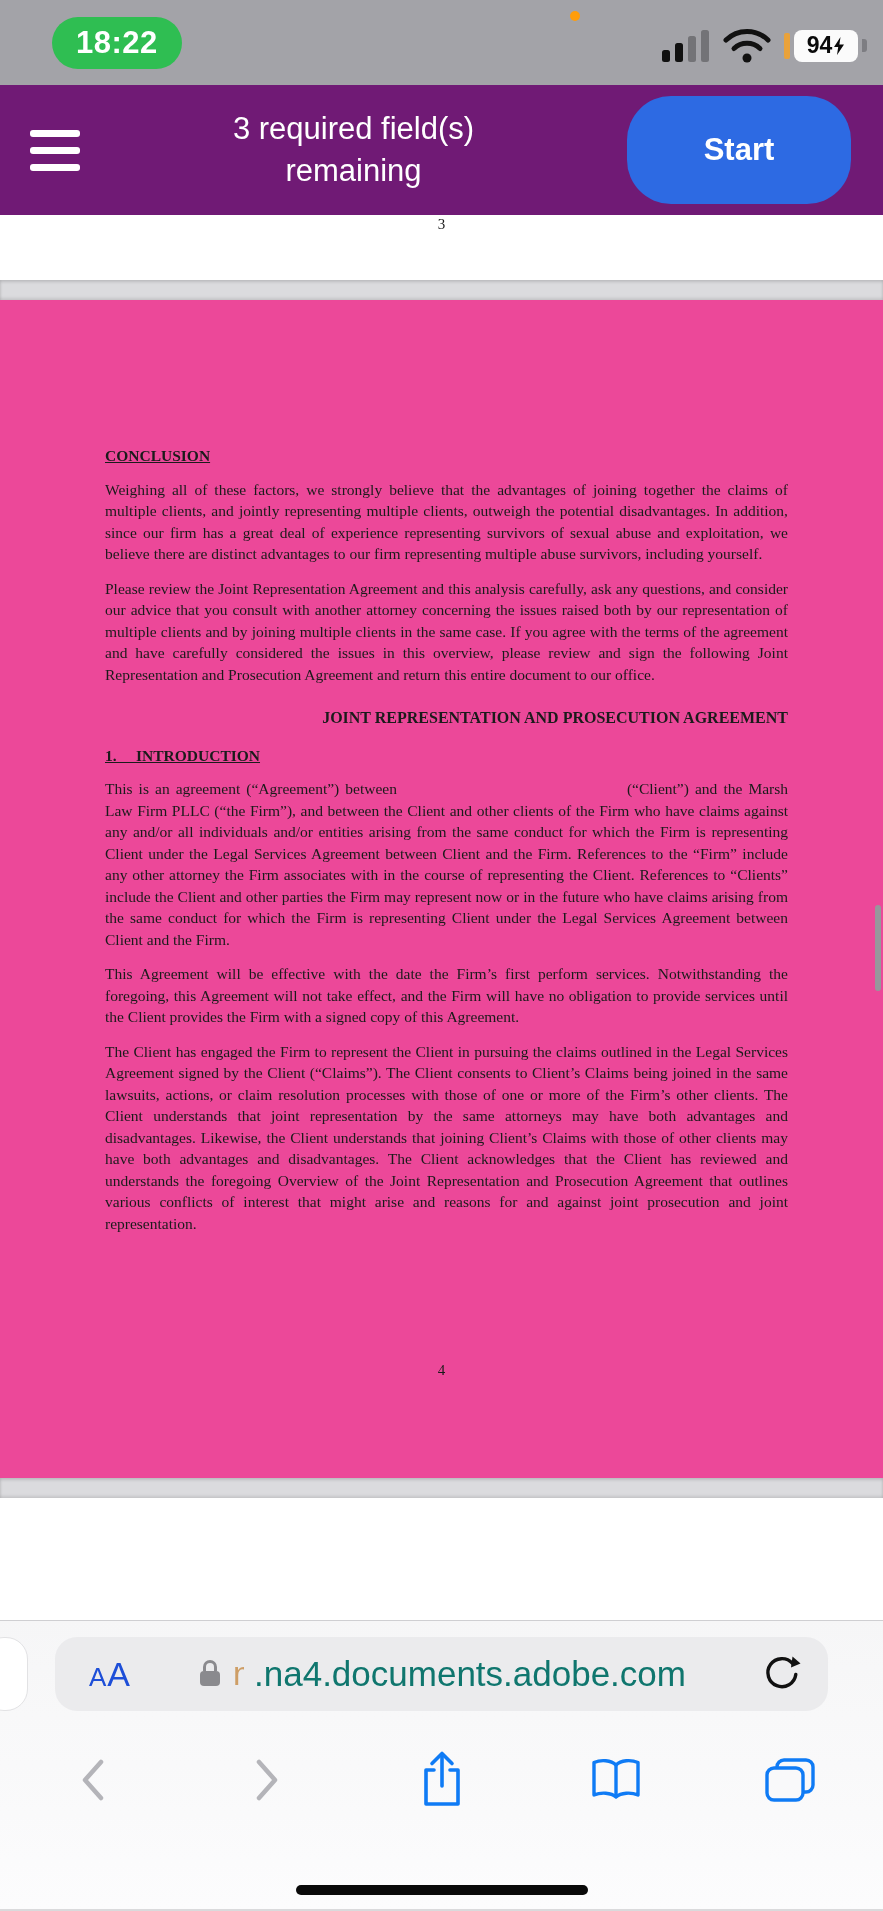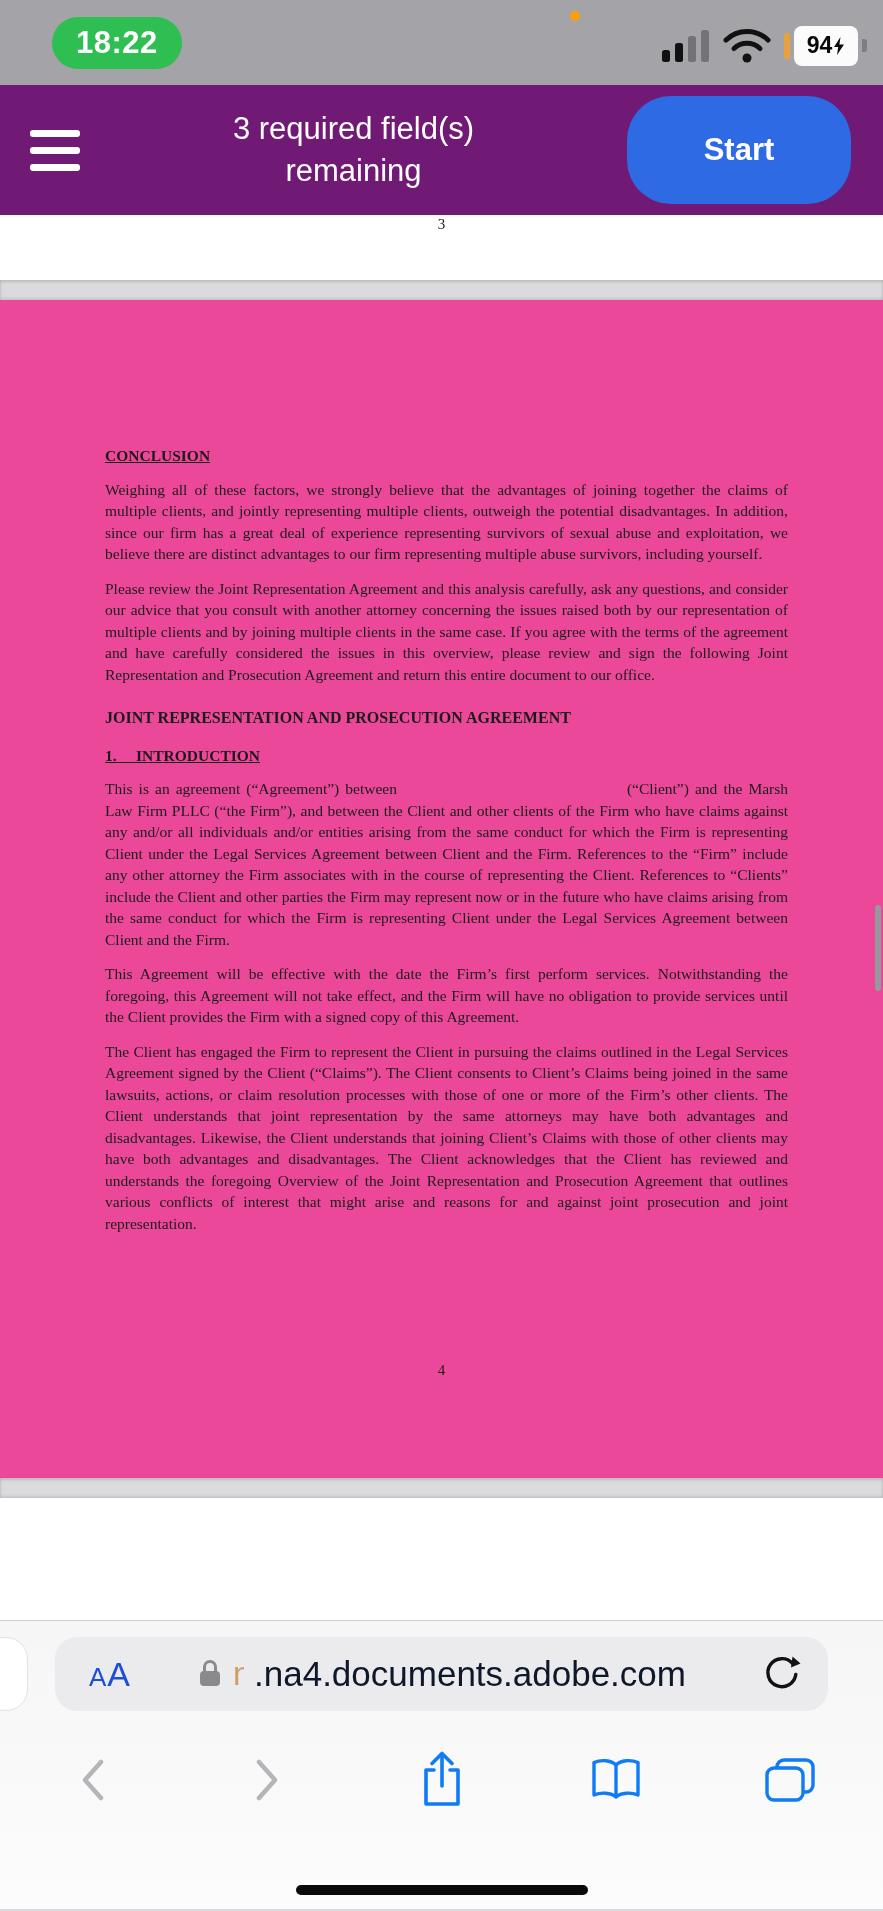--- a/index.html
+++ b/index.html
@@ -7,57 +7,57 @@
   body { font-family:"Liberation Sans", sans-serif; background:#DADADC; overflow:hidden; }
   .screen { position:relative; width:883px; height:1911px; overflow:hidden; background:#DADADC; }
 
   
   .status-bar { position:relative; height:85px; background:#A3A3A8; display:flex; align-items:center; justify-content:space-between; padding:0 16px 0 52px; }
   .time-pill { background:#2FBE52; color:#fff; font-weight:bold; font-size:31px; padding:8px 24px; border-radius:28px; letter-spacing:.5px; }
   .status-right { display:flex; align-items:center; gap:12px; margin-top:6px; }
   .mic-dot { position:absolute; top:11px; right:303px; width:10px; height:10px; border-radius:50%; background:#FF9D0A; }
   .battery { display:flex; align-items:center; gap:4px; }
   .charge-bar { width:6px; height:26px; background:#E9A23B; border-radius:2px; }
-  .battery-body { width:64px; height:40px; background:#FBFBFB; border-radius:8px; display:flex; align-items:center; justify-content:center; gap:1px; color:#0a0a0a; font-weight:bold; font-size:23px; }
+  .battery-body { width:64px; height:32px; background:#FBFBFB; border-radius:8px; display:flex; align-items:center; justify-content:center; gap:1px; color:#0a0a0a; font-weight:bold; font-size:23px; }
   .battery-nub { width:5px; height:13px; background:#7d7d82; border-radius:0 3px 3px 0; }
 
   
   .app-header { height:130px; background:#701a75; display:flex; align-items:center; justify-content:space-between; padding:0 32px 0 30px; }
   .menu-btn { width:50px; display:flex; flex-direction:column; gap:10px; cursor:pointer; }
   .menu-btn span { display:block; height:7px; background:#fff; border-radius:3px; }
   .header-msg { color:#fff; font-size:31px; line-height:42px; text-align:center; font-weight:400; }
   .start-btn { background:#2D6AE3; color:#fff; border:none; border-radius:44px; width:224px; height:108px; font-size:31px; font-weight:600; font-family:"Liberation Sans",sans-serif; cursor:pointer; }
 
   
   .page-strip-prev { height:65px; background:#fff; text-align:center; }
   .page-strip-prev .pnum { font-family:"Liberation Serif",serif; font-size:15px; color:#1b1b1b; line-height:18px; }
   .page-sep { height:20px; background:#DBDBDE; box-shadow: inset 0 2px 3px rgba(0,0,0,.14), inset 0 -2px 3px rgba(0,0,0,.10); }
   .doc-page { position:relative; height:1178px; background:#ec4899; padding:145px 95px 0 105px; }
   .doc { font-family:"Liberation Serif",serif; font-size:15.5px; line-height:21.5px; color:#1b1b1b; text-align:justify; }
   .doc .heading { font-weight:bold; text-align:left; margin-bottom:12px; }
   .doc .heading span { text-decoration:underline; }
   .doc p { margin-bottom:13px; }
-  .doc .title { text-align:left; font-weight:bold; margin:22px 0 16px; font-size:16px; }
+  .doc .title { text-align:right; font-weight:bold; margin:22px 0 16px; font-size:16px; }
   .doc .section-heading { text-align:left; font-weight:bold; margin:2px 0 12px; white-space:pre; }
   .doc .section-heading span { text-decoration:underline; }
   .blank-field { display:inline-block; width:230px; }
   .page-number { position:absolute; top:1062px; left:0; right:0; text-align:center; font-family:"Liberation Serif",serif; font-size:15px; color:#1b1b1b; }
   .page-strip-next { height:122px; background:#fff; }
   .scrollbar-thumb { position:absolute; right:2px; top:905px; width:6px; height:86px; background:#97979C; border-radius:3px; }
 
   
   .browser-chrome { position:relative; height:289px; background:linear-gradient(#F6F6F7,#FCFCFD); border-top:1px solid #CfcFD2; }
   .url-row { position:relative; height:106px; padding-top:16px; }
   .tab-peek { position:absolute; left:-18px; top:16px; width:46px; height:74px; background:#FFFFFF; border:1px solid #E2E2E4; border-radius:22px; }
   .url-bar { position:relative; margin:0 auto; width:773px; height:74px; background:#EBEBED; border-radius:22px; display:flex; align-items:center; cursor:pointer; }
   .reader-btn { display:inline-block; margin-left:34px; font-size:34px; color:#1d4ed8; letter-spacing:1px; cursor:pointer; }
   .reader-btn::first-letter { font-size:26px; }
   .url-center { position:absolute; left:0; right:0; display:flex; align-items:center; justify-content:center; gap:10px; pointer-events:none; }
   .url-fragment { width:11px; height:24px; overflow:hidden; color:#CE9E66; font-size:33px; line-height:24px; }
-  .url-text { font-size:35px; color:#0f172a; white-space:nowrap; }
+  .url-text { font-size:35px; color:#0f766e; white-space:nowrap; }
   .refresh-btn { position:absolute; right:26px; top:17px; width:40px; height:40px; cursor:pointer; }
 
   .toolbar { display:flex; align-items:center; justify-content:space-between; padding:18px 58px 0 58px; }
   .tool-btn { display:flex; align-items:center; justify-content:center; width:70px; height:70px; cursor:pointer; }
   .home-indicator { position:absolute; bottom:14px; left:50%; transform:translateX(-50%); width:292px; height:10px; background:#0a0a0a; border-radius:5px; cursor:grab; }
 </style>
 </head>
 <body>
 
 <div class="screen">

